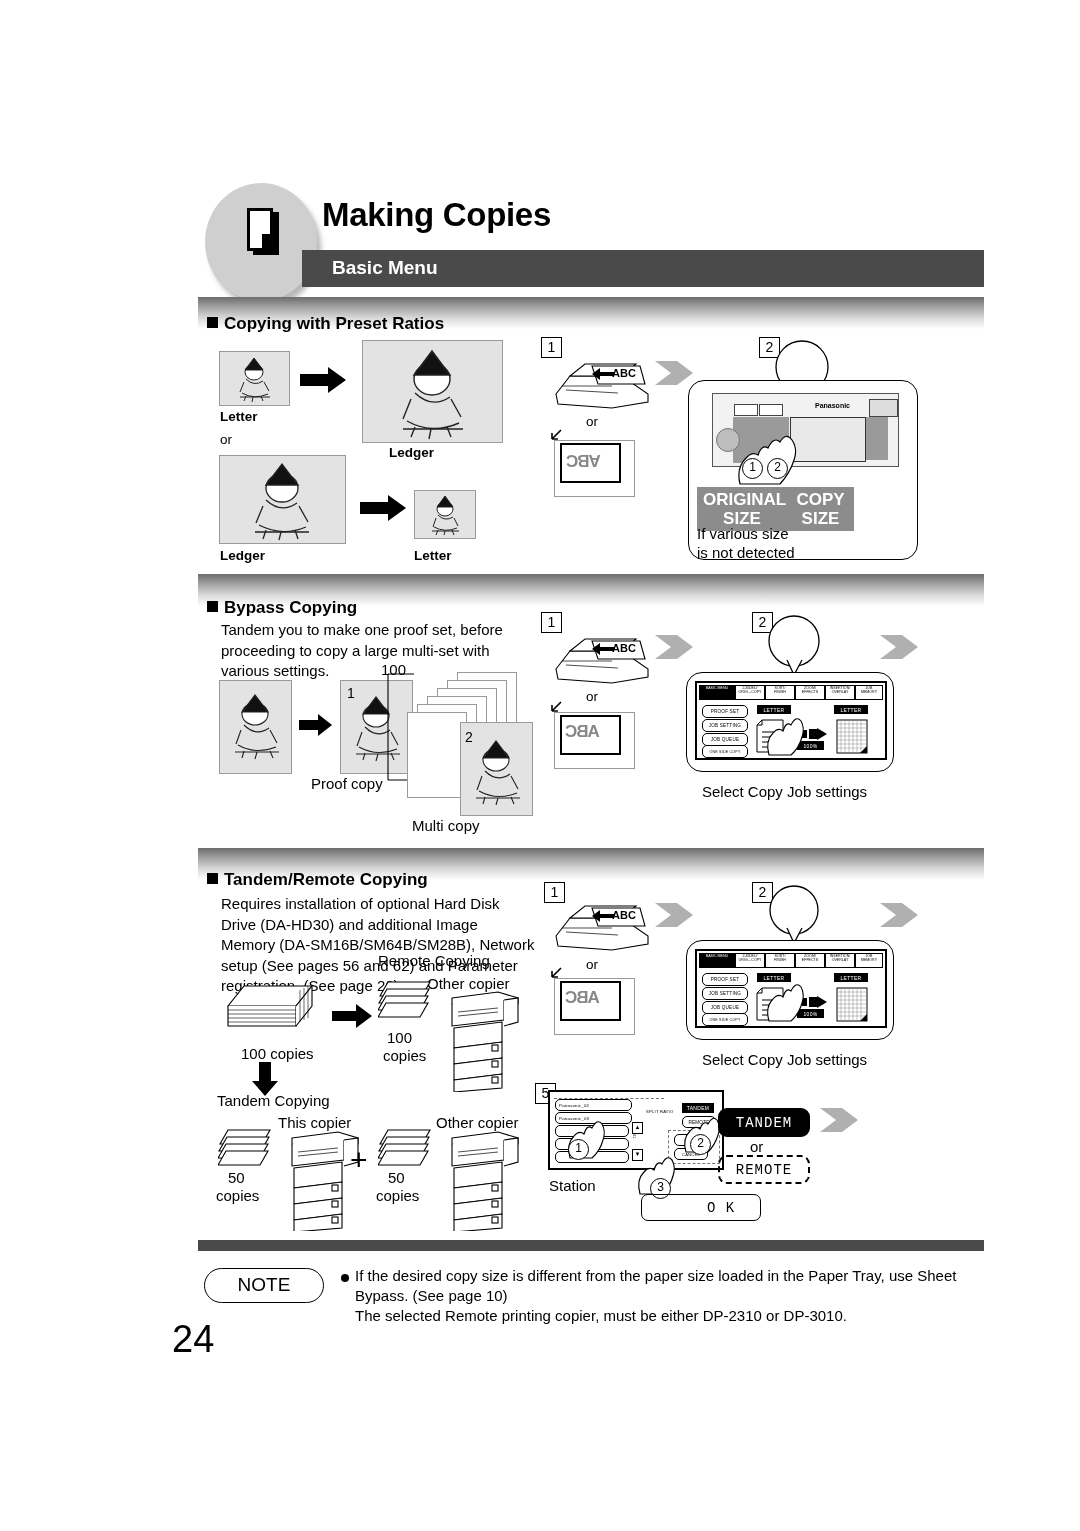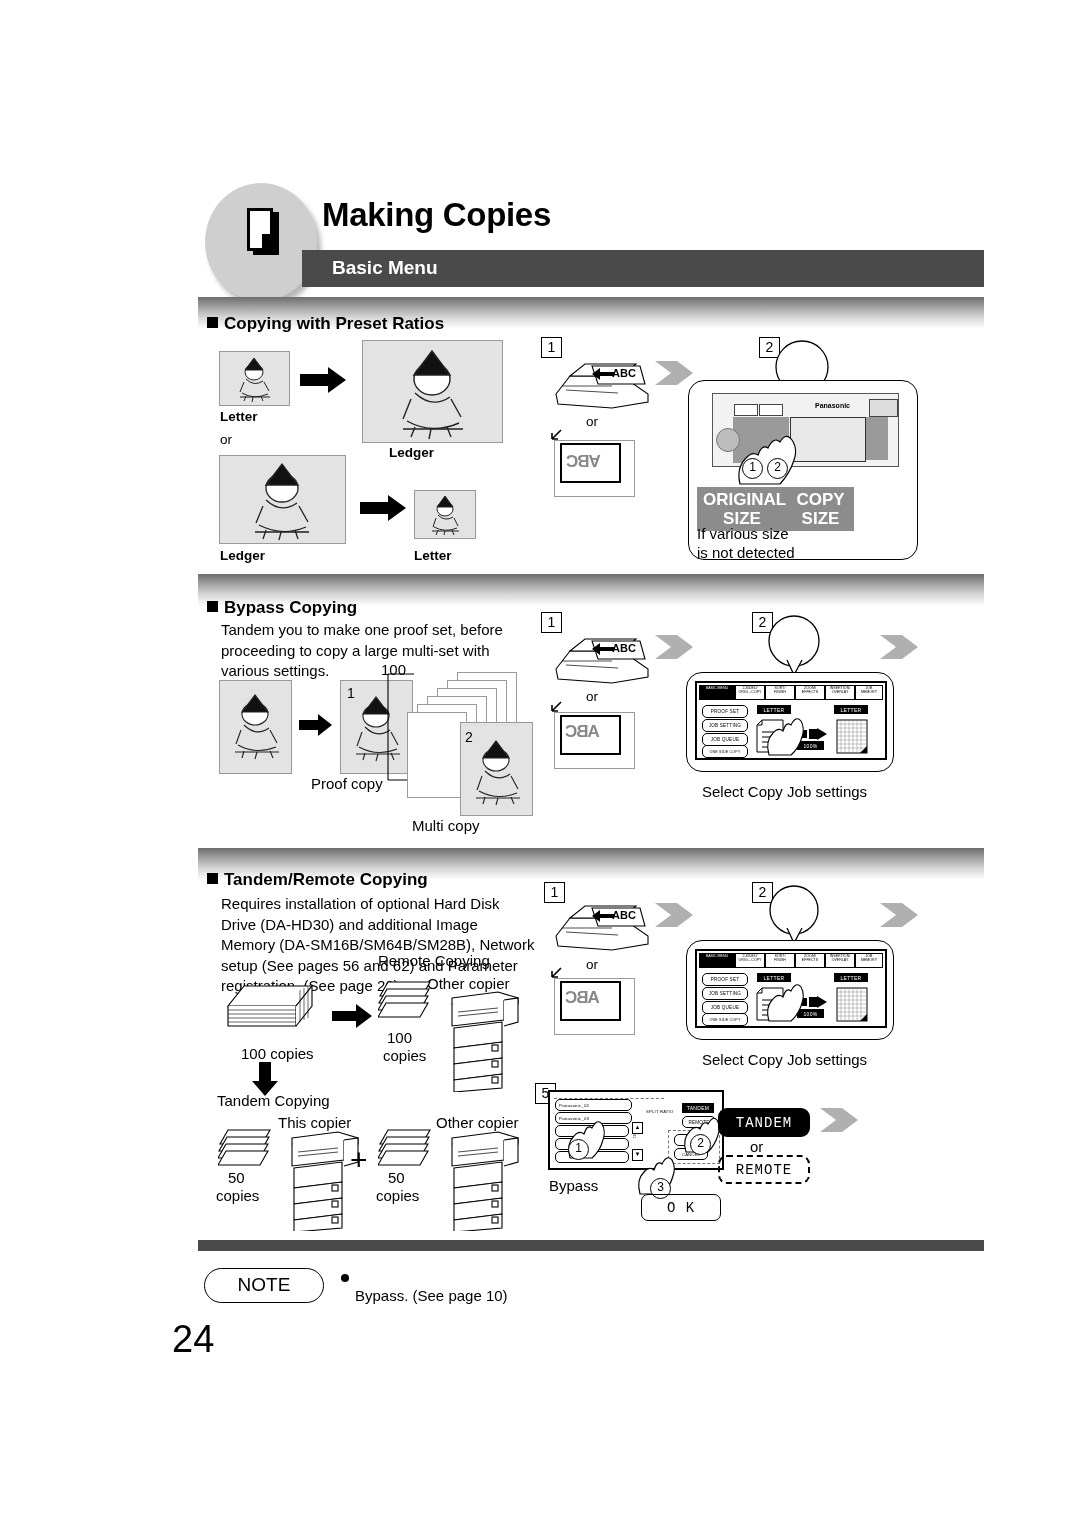--- a/index.html
+++ b/index.html
@@ -606,32 +606,34 @@
     <svg style="position:absolute;left:124px;top:16px;" width="48" height="46">
       <path d="M12 44 q-4 -13 4 -21 q5 -6 10 -2 q3 -9 8 -5 q5 -9 9 -4 q4 7 1 15 q-3 10 -10 17 Z" fill="#fff" stroke="#000" stroke-width="1.1"></path>
     </svg>
   </div>
   <div class="circnum" style="left:568px;top:1139px;">1</div>
   <div class="circnum" style="left:690px;top:1134px;">2</div>
   <svg style="position:absolute;left:628px;top:1148px;" width="52" height="48">
     <path d="M12 46 q-4 -14 4 -22 q5 -6 10 -2 q3 -10 8 -6 q5 -10 10 -4 q4 7 1 16 q-3 11 -11 18 Z" fill="#fff" stroke="#000" stroke-width="1.2"></path>
   </svg>
   <div class="circnum" style="left:650px;top:1178px;">3</div>
-  <div class="t15" style="left:549px;top:1176px;">Bypass</div>
-  <div class="hwbtn" style="left:641px;top:1194px;width:78px;height:25px;border-width:1.6px;border-radius:7px;">O K</div>
+  <div class="t15" style="left:549px;top:1176px;">Station</div>
+  <div class="hwbtn" style="left:641px;top:1194px;width:78px;height:25px;border-width:1.6px;border-radius:7px;padding-left:40px;">O K</div>
 
   <div class="hwbtn inv" style="left:718px;top:1108px;width:88px;height:25px;">TANDEM</div>
   <div class="t15" style="left:750px;top:1137px;">or</div>
   <div class="hwbtn dash" style="left:718px;top:1155px;width:88px;height:25px;">REMOTE</div>
 
   <div class="gchev" style="left:820px;top:1105px;">
     <svg width="40" height="30" viewBox="0 0 40 30">
         <path d="M0 3 H22 L38 15 L22 27 H0 L16 15 Z" fill="#b0b0b0"></path>
       </svg>
   </div>
 
   <div class="dark-rule" style="top:1240px;"></div>
   <div class="note-pill" style="left:204px;top:1268px;">NOTE</div>
   <div class="bullet" style="left:341px;top:1274px;"></div>
+  <div class="t15" style="left:355px;top:1266px;">If the desired copy size is different from the paper size loaded in the Paper Tray, use Sheet</div>
   <div class="t15" style="left:355px;top:1286px;">Bypass. (See page 10)</div>
+  <div class="t15" style="left:355px;top:1306px;">The selected Remote printing copier, must be either DP-2310 or DP-3010.</div>
 
   <div class="pagenum" style="left:172px;top:1318px;">24</div>
 </div>
 
 </body></html>

